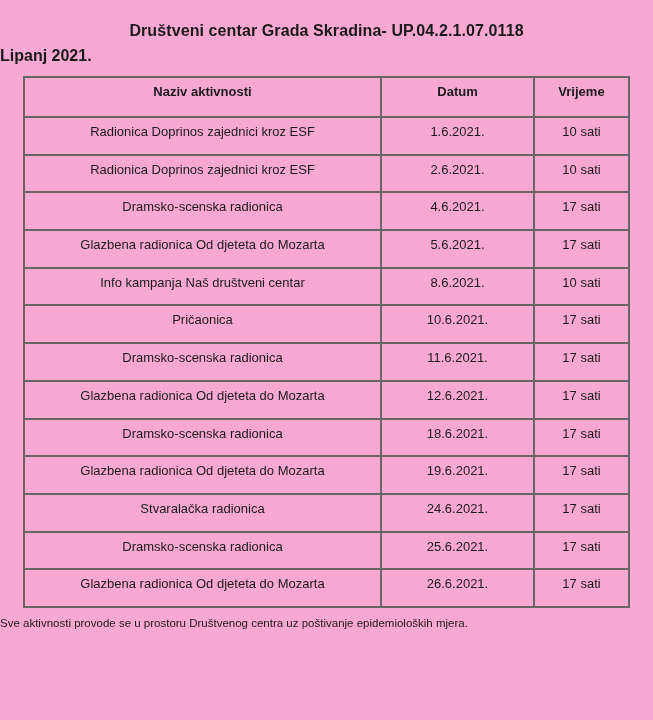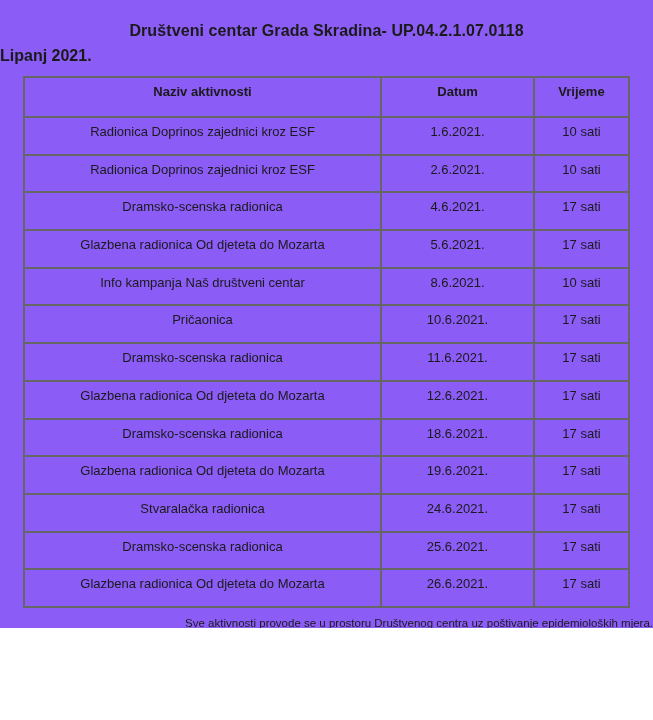--- a/index.html
+++ b/index.html
@@ -3,22 +3,22 @@
 <meta charset="utf-8">
 <style>
   html, body {
     margin: 0;
     padding: 0;
     background: #ffffff;
   }
   .page {
     position: relative;
     width: 653px;
-    height: 628px;
-    background: #8b5cf6;
+    height: 720px;
+    background: #f9a8d4;
     font-family: "Liberation Sans", sans-serif;
     color: #1a1a1a;
     overflow: hidden;
   }
   .title {
     margin-top: 22px;
     text-align: center;
     font-size: 16px;
     font-weight: bold;
     letter-spacing: 0.1px;
@@ -49,21 +49,21 @@
   }
   table.activities thead tr { height: 40px; }
   table.activities tbody tr { height: 37.7px; }
   table.activities th { font-weight: bold; }
   .col-name { width: 357px; }
   .col-date { width: 153px; }
   .col-time { width: 95px; }
   .name-italic { }
   .footer-note {
     margin-top: 9px;
-    text-align: right;
+    text-align: left;
     font-size: 11.5px;
     color: #1a1a1a;
   }
 </style>
 </head>
 <body>
 
 <div class="page">
 
   <div class="title">Društveni centar Grada Skradina- UP.04.2.1.07.0118</div>

